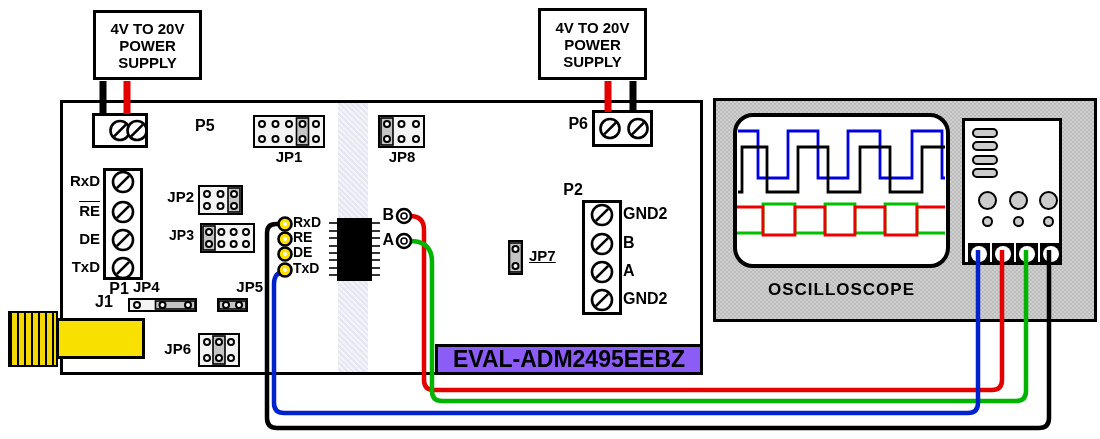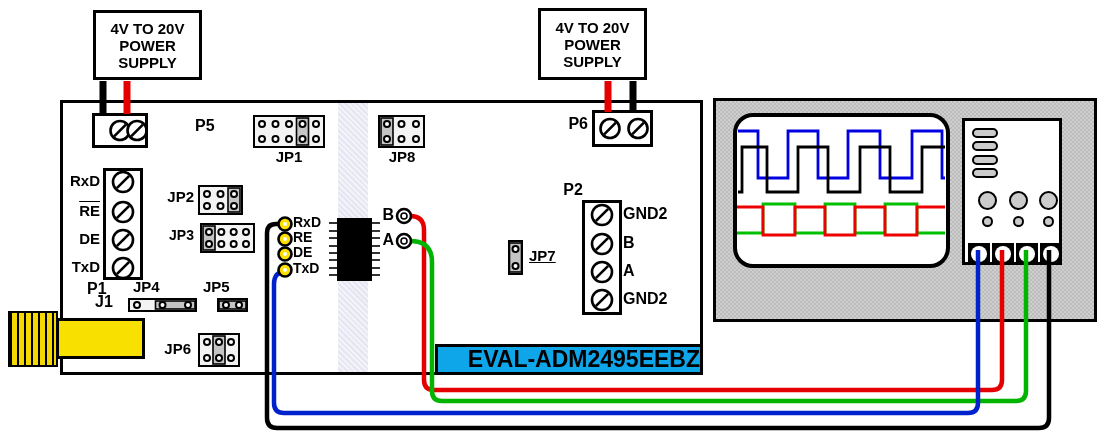--- a/index.html
+++ b/index.html
@@ -102,21 +102,21 @@
           </svg>
         </div>
         <div class="abs lbl" style="left: 70px; top: 176px; width: 60px; text-align: left; font-size: 15px;">JP4</div>
         <div class="abs jblock" style="left: 154px; top: 195px; width: 31px; height: 14px;">
           <svg width="27" height="10" viewBox="0 0 27 10">
             <rect x="0" y="1" width="27" height="8" fill="#c4c4c4" stroke="#000" stroke-width="1.6"></rect>
             <circle cx="7" cy="5" r="3" fill="#fff" stroke="#000" stroke-width="2"></circle>
             <circle cx="20" cy="5" r="3" fill="#fff" stroke="#000" stroke-width="2"></circle>
           </svg>
         </div>
-        <div class="abs lbl" style="left: 140px; top: 176px; width: 60px; text-align: left; font-size: 15px;">JP5</div>
+        <div class="abs lbl" style="left: 140px; top: 176px; width: 60px; text-align: right; font-size: 15px;">JP5</div>
         <div class="abs jblock" style="left: 135px; top: 230px; width: 42px; height: 34px;">
           <svg width="38" height="30" viewBox="0 0 38 30">
             <rect x="13" y="1" width="12" height="28" fill="#c4c4c4" stroke="#000" stroke-width="1.6"></rect>
             <circle cx="7" cy="7" r="3" fill="#fff" stroke="#000" stroke-width="2"></circle>
             <circle cx="19" cy="7" r="3" fill="#fff" stroke="#000" stroke-width="2"></circle>
             <circle cx="31" cy="7" r="3" fill="#fff" stroke="#000" stroke-width="2"></circle>
             <circle cx="7" cy="23" r="3" fill="#fff" stroke="#000" stroke-width="2"></circle>
             <circle cx="19" cy="23" r="3" fill="#fff" stroke="#000" stroke-width="2"></circle>
             <circle cx="31" cy="23" r="3" fill="#fff" stroke="#000" stroke-width="2"></circle>
           </svg>
@@ -165,21 +165,21 @@
             <circle cx="17" cy="11" r="10" fill="#fff" stroke="#000" stroke-width="2.6"></circle>
             <line x1="10.8" y1="17.2" x2="23.2" y2="4.8" stroke="#000" stroke-width="2.6"></line>
             <circle cx="17" cy="41" r="10" fill="#fff" stroke="#000" stroke-width="2.6"></circle>
             <line x1="10.8" y1="47.2" x2="23.2" y2="34.8" stroke="#000" stroke-width="2.6"></line>
             <circle cx="17" cy="69" r="10" fill="#fff" stroke="#000" stroke-width="2.6"></circle>
             <line x1="10.8" y1="75.2" x2="23.2" y2="62.8" stroke="#000" stroke-width="2.6"></line>
             <circle cx="17" cy="97" r="10" fill="#fff" stroke="#000" stroke-width="2.6"></circle>
             <line x1="10.8" y1="103.2" x2="23.2" y2="90.8" stroke="#000" stroke-width="2.6"></line>
           </svg>
         </div>
-        <div class="abs lbl" style="left: 24px; top: 178px; width: 40px; text-align: left; font-size: 16px;">P1</div>
+        <div class="abs lbl" style="left: 36px; top: 178px; width: 40px; text-align: center; font-size: 16px;">P1</div>
         <div class="abs tblock" style="left: 519px; top: 97px; width: 40px; height: 115px;">
           <svg width="34" height="109" viewBox="0 0 34 109">
             <circle cx="17" cy="12" r="10" fill="#fff" stroke="#000" stroke-width="2.6"></circle>
             <line x1="10.8" y1="18.2" x2="23.2" y2="5.8" stroke="#000" stroke-width="2.6"></line>
             <circle cx="17" cy="41" r="10" fill="#fff" stroke="#000" stroke-width="2.6"></circle>
             <line x1="10.8" y1="47.2" x2="23.2" y2="34.8" stroke="#000" stroke-width="2.6"></line>
             <circle cx="17" cy="69" r="10" fill="#fff" stroke="#000" stroke-width="2.6"></circle>
             <line x1="10.8" y1="75.2" x2="23.2" y2="62.8" stroke="#000" stroke-width="2.6"></line>
             <circle cx="17" cy="97" r="10" fill="#fff" stroke="#000" stroke-width="2.6"></circle>
             <line x1="10.8" y1="103.2" x2="23.2" y2="90.8" stroke="#000" stroke-width="2.6"></line>
@@ -196,21 +196,21 @@
         <div class="abs lbl" style="left: 560px; top: 188px; width: 60px; font-size: 16px;">GND2</div>
         <div class="abs lbl" style="left: 0px; top: 191px; font-size: 16px; margin-left: 32px;">J1</div>
         <div class="abs lbl" style="left: 230px; top: 112px; font-size: 14px;">RxD</div>
         <div class="abs lbl" style="left: 230px; top: 127px; font-size: 14px;">RE</div>
         <div class="abs lbl" style="left: 230px; top: 142px; font-size: 14px;">DE</div>
         <div class="abs lbl" style="left: 230px; top: 158px; font-size: 14px;">TxD</div>
         <div class="abs lbl" style="left: 301px; top: 104px; width: 30px; text-align: right; font-size: 16px;">B</div>
         <div class="abs lbl" style="left: 301px; top: 129px; width: 30px; text-align: right; font-size: 16px;">A</div>
       </div>
     <div class="abs" id="eval-label-box" style="right:-3px;bottom:-3px;width:268px;height:31px;border:3px solid #000;box-sizing:border-box;
-                display:flex;align-items:center;justify-content:flex-end;background:#0ea5e9;">
+                display:flex;align-items:center;justify-content:center;background:#8b5cf6;">
       <span style="font-size:23px;">EVAL-ADM2495EEBZ</span>
     </div>
   </div>
 
   <div id="j1-threads" class="abs"></div>
   <div id="j1-body" class="abs"></div>
 
   <div class="abs psu" style="left:93px;top:10px;height:70px;">
     <span>4V TO 20V</span>
     <span>POWER</span>
@@ -224,20 +224,21 @@
 
   <div id="scope" class="abs">
     <div id="screen" class="abs">
       <svg id="wave-svg" width="209" height="147" viewBox="0 0 209 147">
           <polyline points="0,116 26,116 26,87 58,87 58,116 88,116 88,87 118,87 118,116 148,116 148,87 180,87 180,116 208,116" fill="none" stroke="#00c000" stroke-width="2.8"></polyline>
           <polyline points="0,90 26,90 26,118 58,118 58,90 88,90 88,118 118,118 118,90 148,90 148,118 180,118 180,90 208,90" fill="none" stroke="#ee0000" stroke-width="2.8"></polyline>
           <polyline points="1,14 21,14 21,61 51,61 51,14 81,14 81,61 111,61 111,14 143,14 143,61 175,61 175,14 205,14 205,61 208,61" fill="none" stroke="#0000e0" stroke-width="2.8"></polyline>
           <polyline points="1,75 5,75 5,30 30,30 30,75 61,75 61,30 91,30 91,75 123,75 123,30 153,30 153,75 185,75 185,30 208,30" fill="none" stroke="#000000" stroke-width="2.8"></polyline>
         </svg>
     </div>
+    <div id="scope-label" class="abs">OSCILLOSCOPE</div>
     <div id="panel" class="abs">
         <div class="pill" style="top: 7px;"></div>
         <div class="pill" style="top: 20.4px;"></div>
         <div class="pill" style="top: 33.8px;"></div>
         <div class="pill" style="top: 47.2px;"></div>
         <div class="knob" style="left: 13px; top: 70px; width: 19px; height: 19px;"></div>
         <div class="knob" style="left: 43.5px; top: 70px; width: 19px; height: 19px;"></div>
         <div class="knob" style="left: 74px; top: 70px; width: 19px; height: 19px;"></div>
         <div class="knob" style="left: 17px; top: 95px; width: 11px; height: 11px;"></div>
         <div class="knob" style="left: 47.5px; top: 95px; width: 11px; height: 11px;"></div>

